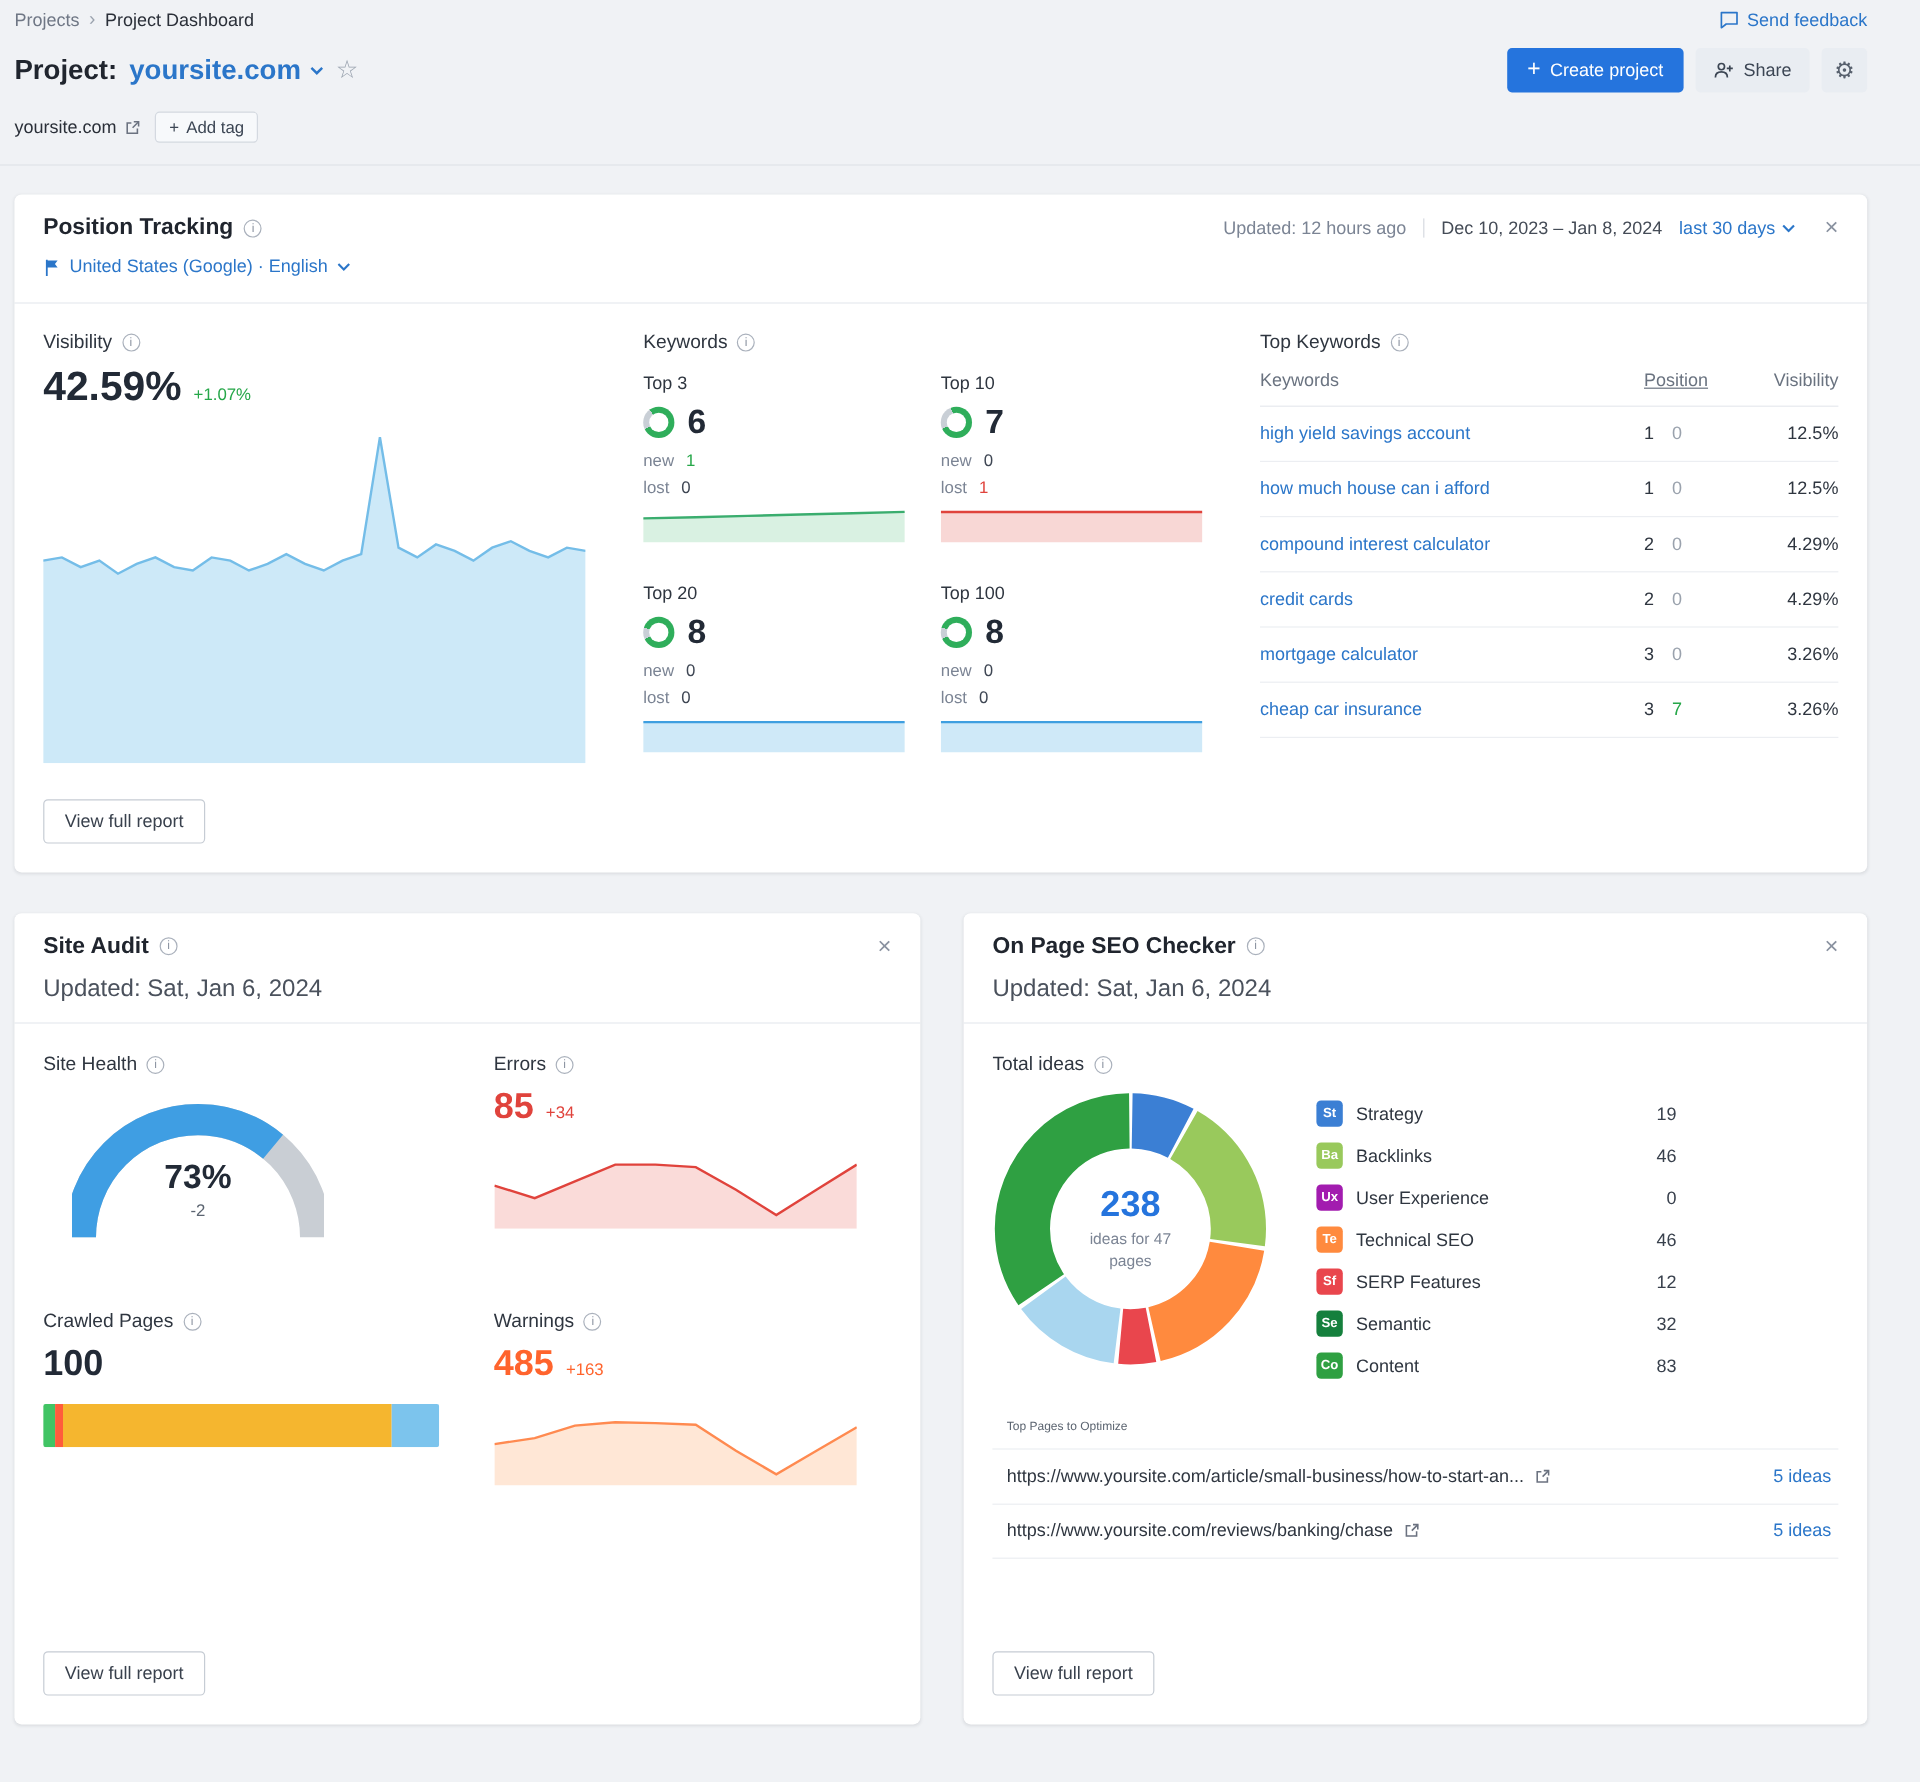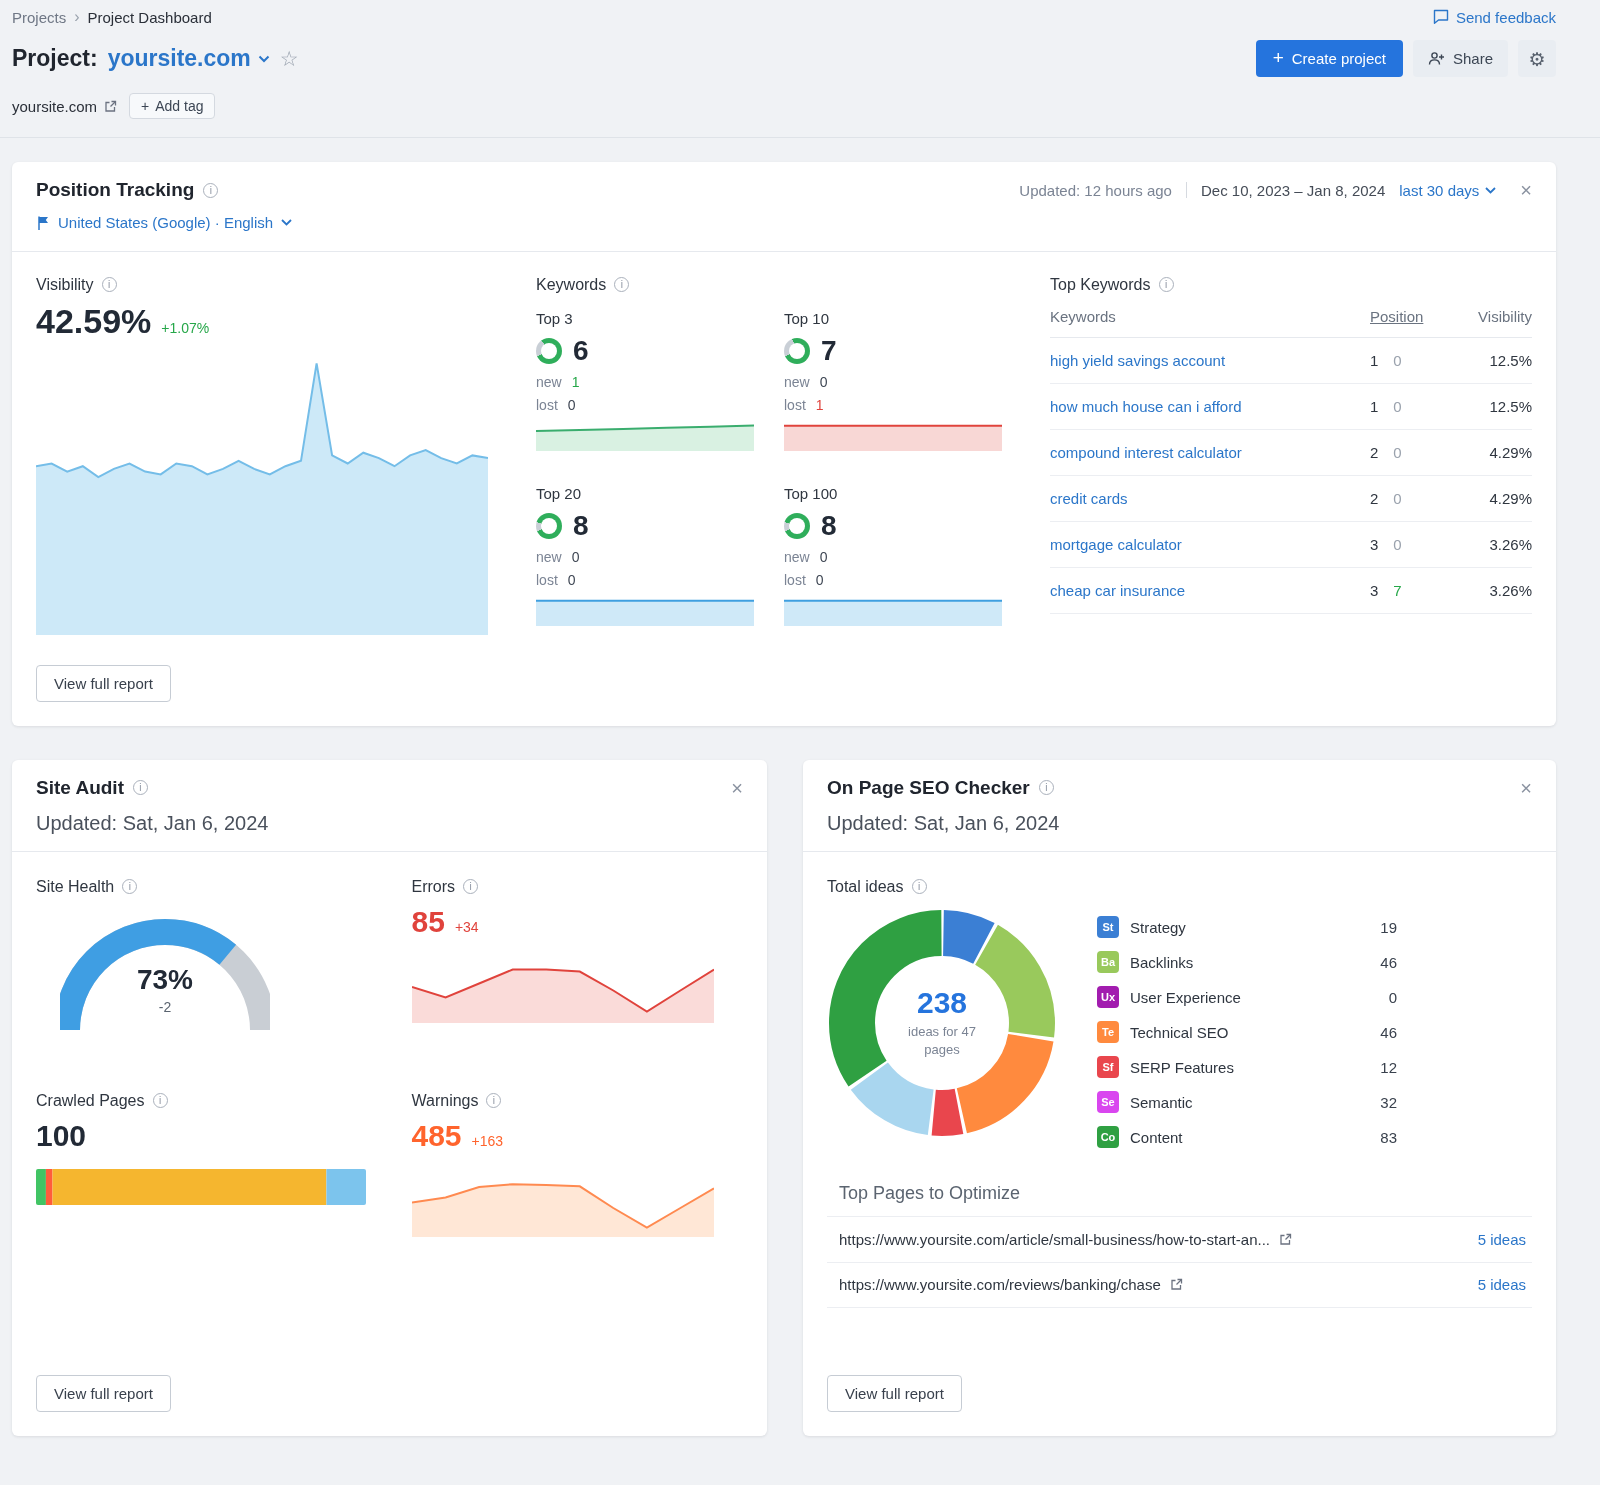--- a/index.html
+++ b/index.html
@@ -120,21 +120,21 @@
   .donut-center { position:absolute; inset:0; display:flex; flex-direction:column; align-items:center; justify-content:center; text-align:center; }
   .donut-value { font-size:30px; font-weight:700; color:#2574dd; }
   .donut-sub { font-size:13px; color:#7b8494; width:96px; line-height:1.35; margin-top:3px; }
   .legend { flex:1; max-width:300px; margin-top:2px; }
   .legend-item { display:flex; align-items:center; gap:11px; height:35px; font-size:15px; color:#2f3640; }
   .chip { width:22px; height:22px; border-radius:4px; color:#fff; font-size:11px; font-weight:700;
     display:flex; align-items:center; justify-content:center; flex:none; }
   .legend-value { margin-left:auto; color:#39414d; }
 
   .top-pages { margin-top:28px; }
-  .tp-label { font-size:18px; color:#5b6470; padding:0 0 12px 12px; }
+  .tp-label { font-size:10px; color:#5b6470; padding:0 0 12px 12px; }
   .tp-row { display:flex; align-items:center; justify-content:space-between; height:46px;
     border-top:1px solid #eceef2; padding:0 6px 0 12px; font-size:15px; gap:16px; }
   .tp-row:last-child { border-bottom:1px solid #eceef2; }
   .tp-url { color:#2f3640; display:flex; align-items:center; gap:9px; min-width:0; }
   .tp-url .u { white-space:nowrap; overflow:hidden; text-overflow:ellipsis; }
   .tp-url svg { color:#6b7280; flex:none; }
   .tp-ideas { color:#2b76c9; flex:none; }
 </style>
 </head>
 <body>
@@ -566,21 +566,21 @@
                 <span class="chip" style="background-color: rgb(255, 138, 62);">Te</span>
                 <span>Technical SEO</span>
                 <span class="legend-value">46</span>
               </div>
               <div class="legend-item">
                 <span class="chip" style="background-color: rgb(233, 70, 77);">Sf</span>
                 <span>SERP Features</span>
                 <span class="legend-value">12</span>
               </div>
               <div class="legend-item">
-                <span class="chip" style="background-color: #d946ef;">Se</span>
+                <span class="chip" style="background-color: #15803d;">Se</span>
                 <span>Semantic</span>
                 <span class="legend-value">32</span>
               </div>
               <div class="legend-item">
                 <span class="chip" style="background-color: rgb(47, 160, 66);">Co</span>
                 <span>Content</span>
                 <span class="legend-value">83</span>
               </div>
             </div>
           </div>

